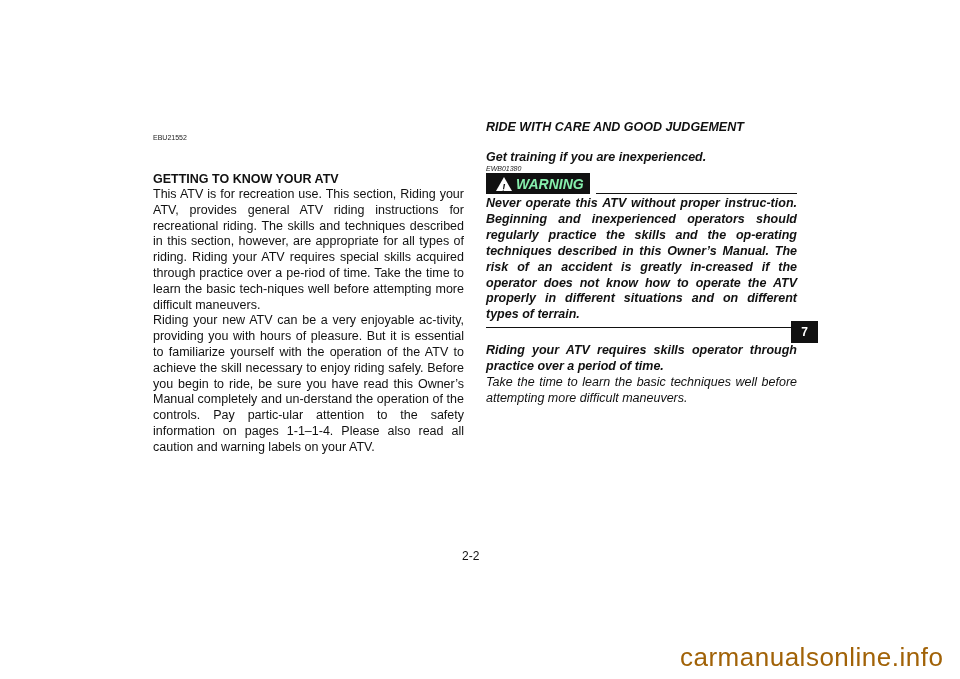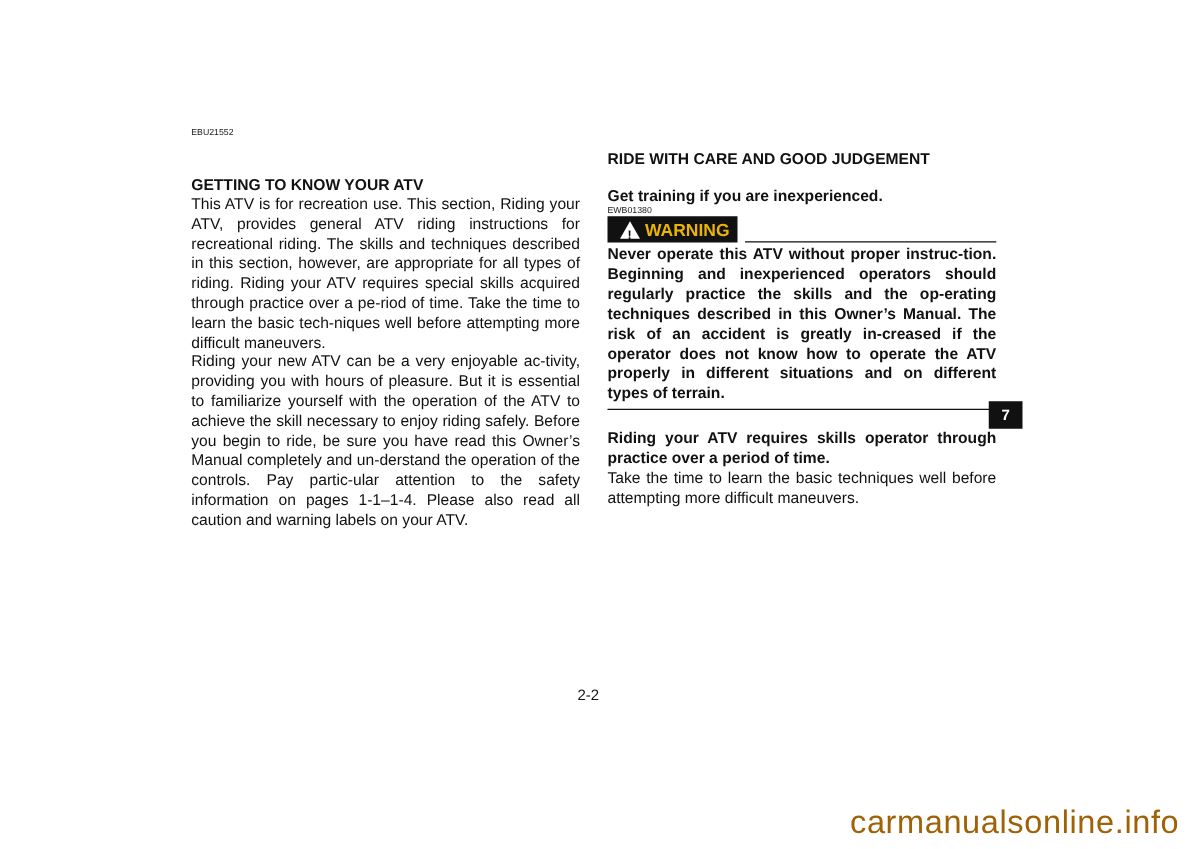--- a/index.html
+++ b/index.html
@@ -1,28 +1,28 @@
 <!DOCTYPE html>
 <html><head>
 <meta charset="utf-8">
 <style>
   html, body { margin:0; padding:0; }
   body { width:960px; height:679px; background:#ffffff; position:relative; overflow:hidden;
          font-family:"Liberation Sans", sans-serif; color:#111; }
   .col { position:absolute; width:311px; }
-  .left { left:153px; top:103px; }
-  .right { left:486px; top:120px; }
+  .left { left:153px; top:134px; }
+  .right { left:486px; top:120px;font-style:italic; }
   .code { font-size:7px; letter-spacing:0; color:#222; }
   .code-left { margin-bottom:31px; }
   .h { font-weight:bold; font-size:12.5px; line-height:15px; }
   .p { font-size:12.5px; line-height:15.8px; text-align:justify; text-align-last:left; margin:0; }
   .b { font-weight:bold; }
   .gap { height:15px; }
   .warn-row { display:flex; align-items:flex-end; margin-top:1px; }
-  .warn-box { background:#111; color:#eab308; font-weight:bold; font-size:14px; line-height:20px;
+  .warn-box { background:#111; color:#86efac; font-weight:bold; font-size:14px; line-height:20px;
               padding:0 6px 0 10px; display:flex; align-items:center; height:21px;justify-content:space-between; }
   .warn-tri { width:0; height:0; border-left:8px solid transparent; border-right:8px solid transparent;
               border-bottom:14px solid #fff; position:relative; margin-right:4px; }
   .warn-tri::after { content:"!"; position:absolute; left:-2px; top:2px; color:#111; font-size:10px; font-weight:bold; }
   .warn-line { flex:1; border-bottom:1.5px solid #111; margin-left:6px; margin-bottom:0; }
   .warn-body { font-weight:bold; font-size:12.5px; line-height:15.9px; text-align:justify; text-align-last:left;
                margin:2px 0 0 0; padding-bottom:4px; border-bottom:1.5px solid #111; }
   .pagenum { position:absolute; left:462px; top:549px; font-size:12px; }
   .tab { position:absolute; left:791px; top:321px; width:27px; height:22px; background:#111; color:#fff;
          font-weight:bold; font-size:12px; text-align:center; line-height:22px; }

